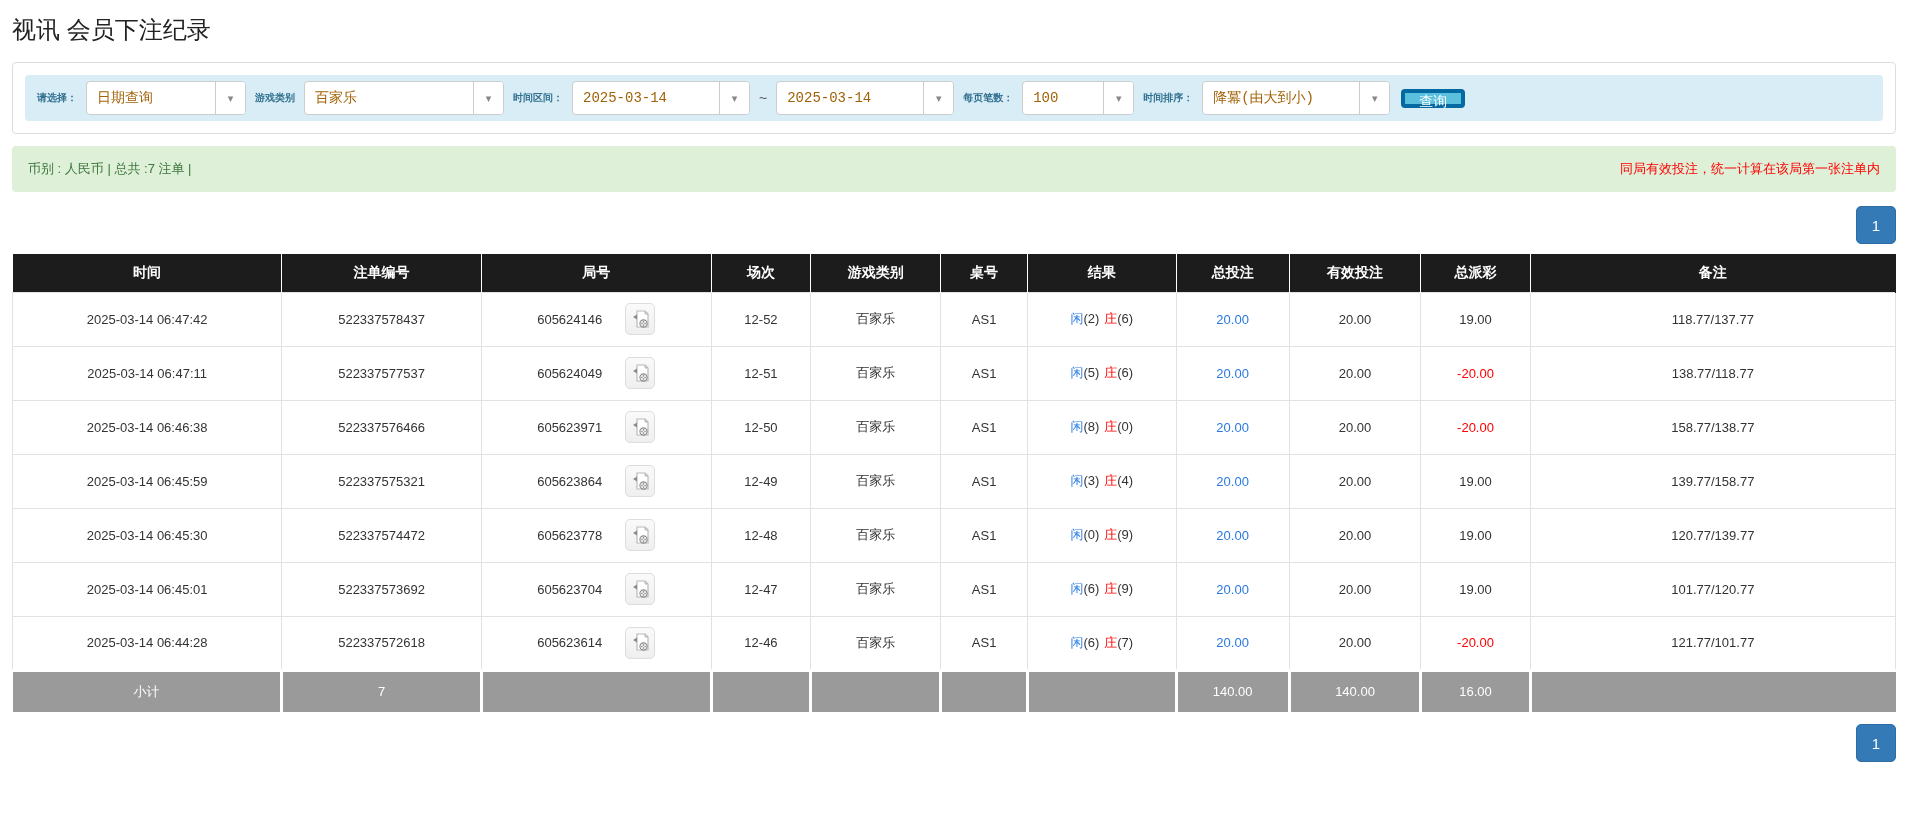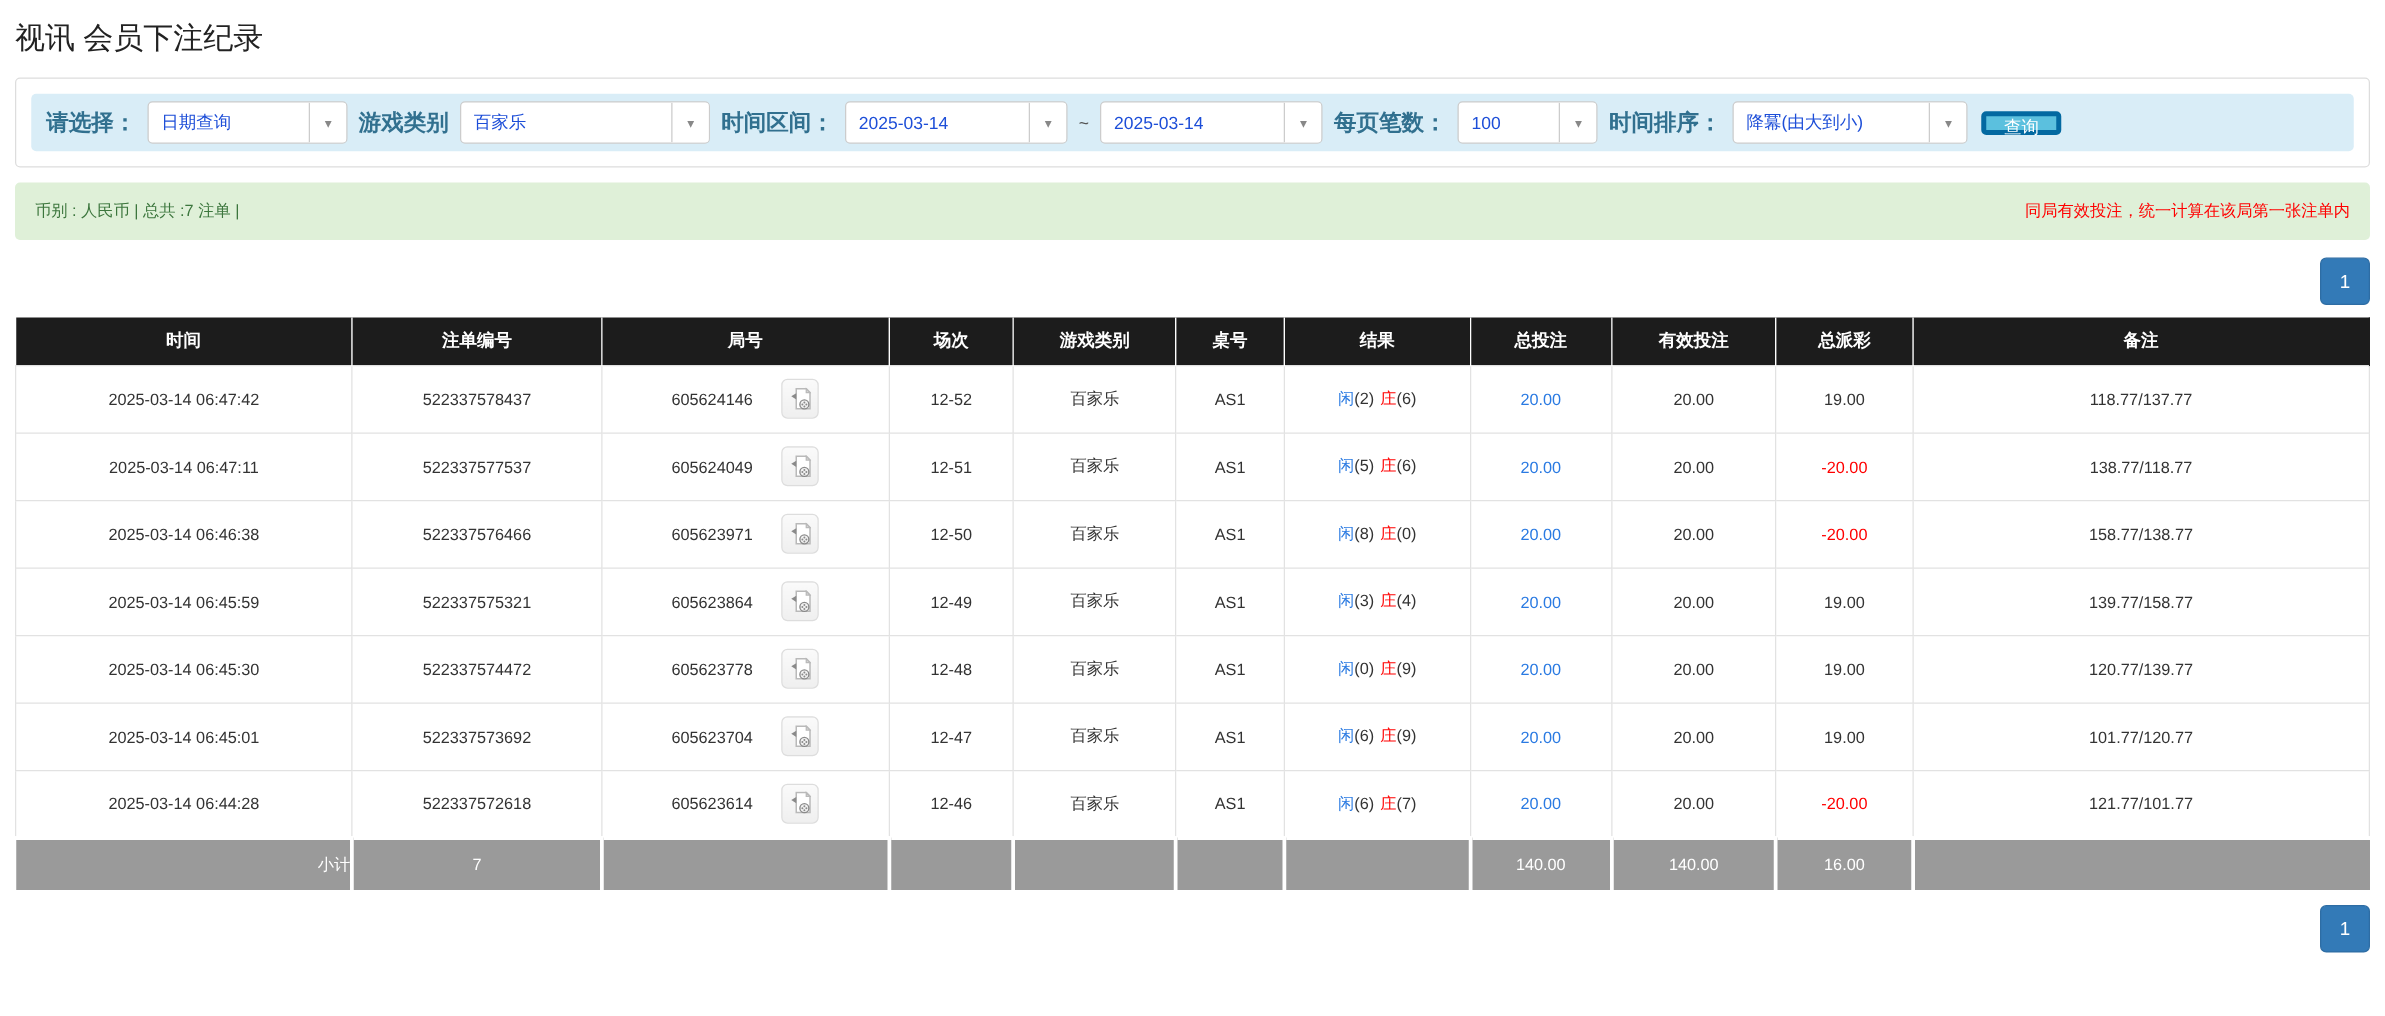--- a/index.html
+++ b/index.html
@@ -9,23 +9,23 @@
   }
   *{box-sizing:border-box;margin:0;padding:0;}
   html,body{width:1908px;background:#fff;}
   body{font-family:"Liberation Sans","DejaVu Sans",sans-serif;color:#333;}
   .page{width:1908px;min-height:813px;padding:12px 12px 8px 12px;}
 
   .page-title{font-size:24px;font-weight:400;color:#222;margin:2px 0 16px 0;}
 
   .filter-panel{border:1px solid #ddd;border-radius:4px;padding:12px;background:#fff;}
   .filter-bar{background:var(--filter_bg);border-radius:4px;height:46px;display:flex;align-items:center;padding:0 12px;gap:9px;}
-  .flabel{font-size:18px;font-weight:bold;color:var(--label_blue);white-space:nowrap;}
+  .flabel{font-size:10px;font-weight:bold;color:var(--label_blue);white-space:nowrap;}
   .selectbox{display:flex;align-items:center;height:34px;background:#fff;border:1px solid #ccc;border-radius:4px;overflow:hidden;cursor:pointer;}
-  .sel-text{flex:1;padding:0 10px;font-size:14px;color:#1d4ed8;white-space:nowrap;overflow:hidden;}
+  .sel-text{flex:1;padding:0 10px;font-size:14px;color:#a16207;white-space:nowrap;overflow:hidden;font-family:Liberation Mono, monospace;}
   .sel-arrow{width:30px;height:100%;display:flex;align-items:center;justify-content:center;border-left:1px solid #ccc;color:#888;font-size:11px;background:#fff;}
   .w-select{width:160px;} .w-game{width:200px;} .w-date{width:178px;} .w-count{width:112px;} .w-sort{width:188px;}
   .tilde{color:#555;font-size:14px;}
   .btn-search{height:19px;min-width:54px;padding:0 14px;background:var(--accent);color:#fff;border:4px solid #0369a1;border-radius:4px;font-size:14px;cursor:pointer;margin-left:2px;}
 
   .summary-bar{margin-top:12px;background:var(--summary_bg);border-radius:4px;height:46px;display:flex;align-items:center;justify-content:space-between;padding:0 16px;}
   .summary-left{font-size:13px;color:var(--summary_text);}
   .summary-right{font-size:13px;color:var(--red);}
 
   .pagination{text-align:right;margin:14px 0 10px 0;}
@@ -36,21 +36,21 @@
   thead th{background:var(--header_bg);color:#fff;font-size:14px;font-weight:bold;height:38px;text-align:center;border-right:1px solid #fff;}
   thead th:last-child{border-right:1px solid var(--header_bg);}
   tbody td{height:54px;text-align:center;font-size:13px;color:#333;border:1px solid #e2e2e2;background:#fff;vertical-align:middle;white-space:nowrap;}
   .bet-link{color:var(--link_blue);text-decoration:none;cursor:pointer;}
   .res-player{color:var(--link_blue);} .res-banker{color:var(--red);margin-left:5px;} .res-num{color:#333;}
   td.payout.neg{color:var(--red);}
   .round-cell-inner{display:inline-flex;align-items:center;gap:23px;}
   .video-btn{display:inline-flex;align-items:center;justify-content:center;width:30px;height:32px;border:1px solid #ddd;border-radius:5px;background:linear-gradient(#fafafa,#efefef);cursor:pointer;}
 
   tfoot td{height:42px;background:var(--footer_bg);color:#fff;font-size:13px;text-align:center;border-top:3px solid #fff;border-left:3px solid #fff;}
-  tfoot td:first-child{border-left:none;text-align:right;}
+  tfoot td:first-child{border-left:none;}
 </style>
 </head>
 <body>
 
 <div class="page">
 
   <h1 class="page-title">视讯 会员下注纪录</h1>
 
   <div class="filter-panel">
     <div class="filter-bar">

